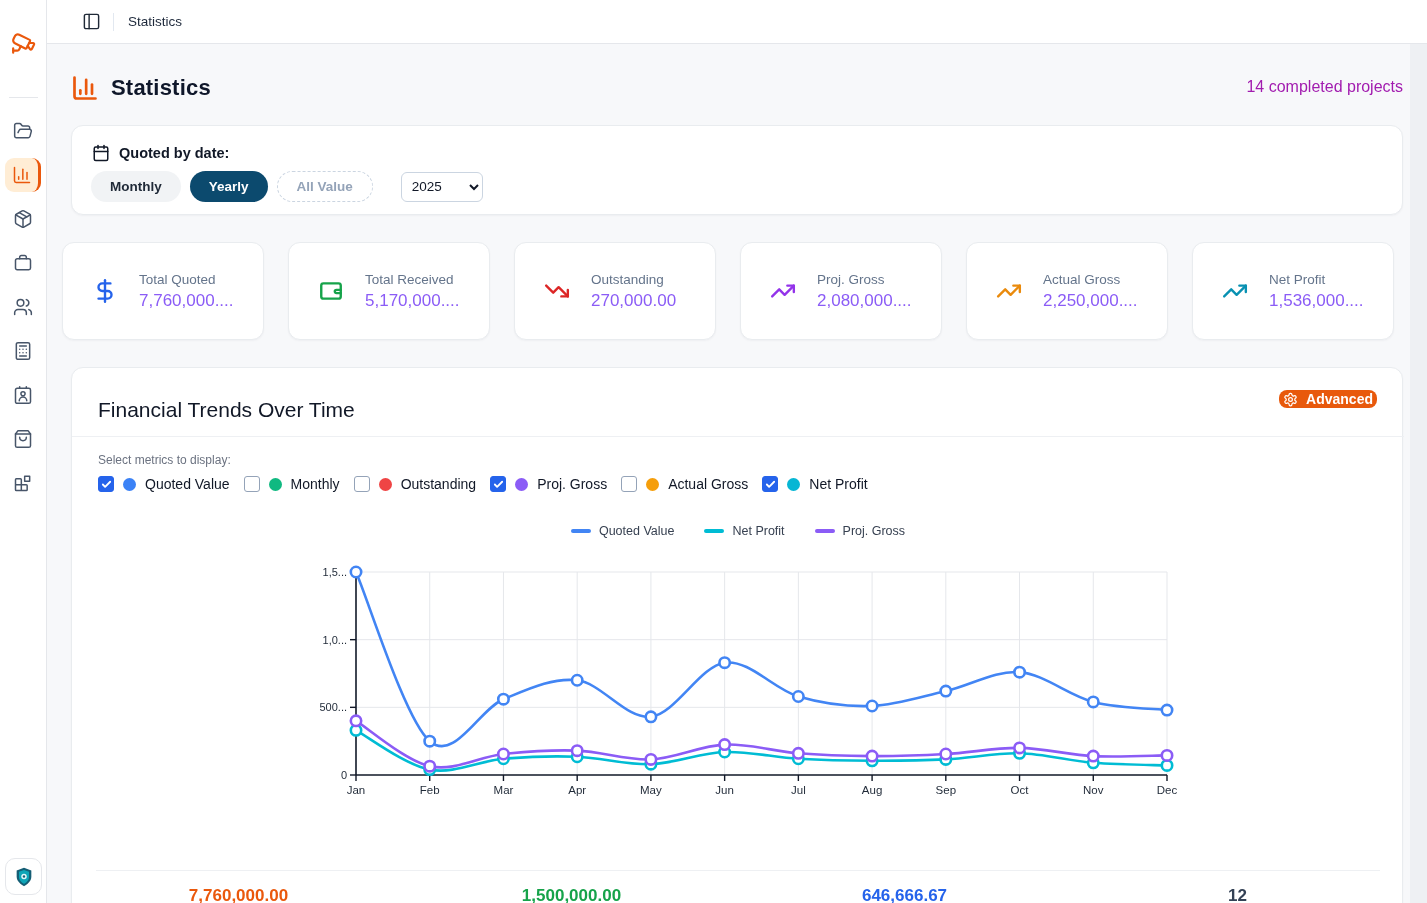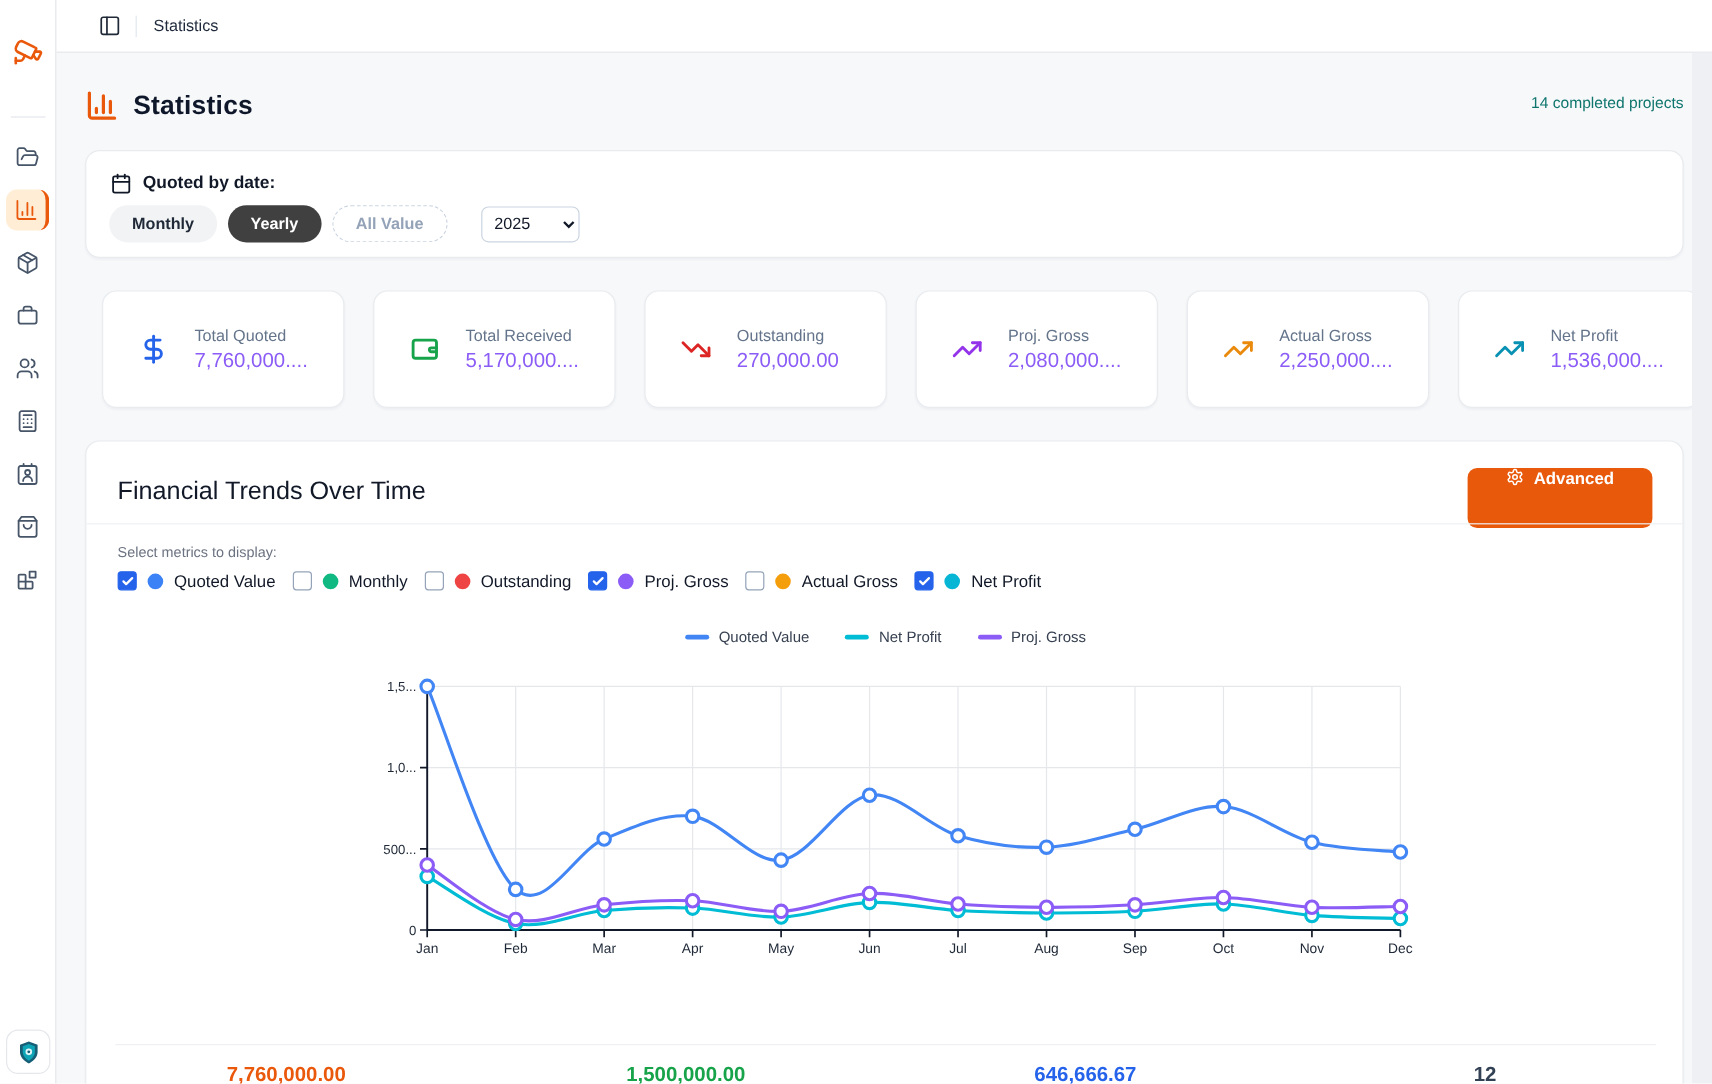--- a/index.html
+++ b/index.html
@@ -20,44 +20,44 @@
   
   .topbar { position:absolute; left:47px; top:0; width:1380px; height:44px; background:#fff; border-bottom:1px solid #e5e7eb; display:flex; align-items:center; }
   .panel-toggle { margin-left:32px; width:24px; height:24px; display:flex; align-items:center; justify-content:center; color:#1f2937; cursor:pointer; }
   .crumb-divider { width:1px; height:18px; background:#e2e8f0; margin:0 14px 0 10px; }
   .crumb { font-size:13.5px; color:#1e293b; }
 
   
   .page-head { position:absolute; left:71px; top:66px; width:1332px; height:44px; display:flex; align-items:center; }
   .title-icon { color:#ea580c; margin-right:12px; display:flex; }
   .page-title { font-size:22px; font-weight:bold; color:#0f172a; letter-spacing:.2px; }
-  .completed-note { position:absolute; right:0; top:12px; font-size:13px; color:#0f766e; }
+  .completed-note { position:absolute; right:0; top:12px; font-size:16px; color:#a21caf; }
 
   
   .card { background:#fff; border:1px solid #e9ecef; border-radius:12px; box-shadow:0 1px 2px rgba(16,24,40,.04); }
   .filter-card { position:absolute; left:71px; top:125px; width:1332px; height:90px; }
   .filter-label-row { position:absolute; left:20px; top:18px; display:flex; align-items:center; gap:9px; color:#111827; }
   .filter-label { font-size:14.5px; font-weight:bold; }
   .filter-btn-row { position:absolute; left:19px; top:45px; display:flex; align-items:center; gap:9px; }
   .pill { height:31px; padding:0 19px; border-radius:999px; border:none; background:#f1f3f5; color:#1f2937; font-size:13.5px; font-weight:bold; font-family:inherit; cursor:pointer; display:flex; align-items:center; }
-  .pill.active { background:#404040; color:#fff; }
+  .pill.active { background:#0c4a6e; color:#fff; }
   .pill.dashed { background:#fff; border:1px dashed #cbd5e1; color:#94a3b8; }
   .year-select { margin-left:19px; width:82px; height:30px; border:1px solid #cbd5e1; border-radius:6px; background:#fff; font-size:13.5px; font-family:inherit; color:#111827; padding:0 6px; cursor:pointer; }
 
   
-  .stats-row { position:absolute; left:85px; top:242px; width:1332px; height:98px; display:flex; gap:24px; }
+  .stats-row { position:absolute; left:62px; top:242px; width:1332px; height:98px; display:flex; gap:24px; }
   .stat-card { width:202px; height:98px; display:flex; align-items:center; padding-left:29px; gap:19px; }
   .stat-icon { width:28px; display:flex; flex:none; }
   .stat-label { font-size:13.5px; color:#64748b; margin-bottom:4px; white-space:nowrap; }
   .stat-value { font-size:17px; font-weight:normal; color:#8b5cf6; white-space:nowrap; }
 
   
   .trends-card { position:absolute; left:71px; top:367px; width:1332px; height:600px; }
   .trends-title { position:absolute; left:26px; top:30px; font-size:21px; font-weight:normal; color:#111827; }
-  .advanced-btn { position:absolute; right:25px; top:22px; height:50px; padding:0 32px; background:#e8590c; border:none; border-radius:8px; color:#fff; font-size:14px; font-weight:bold; font-family:inherit; display:flex; gap:8px; cursor:pointer; }
+  .advanced-btn { position:absolute; right:25px; top:22px; height:18px; padding:0 4px; background:#e8590c; border:none; border-radius:8px; color:#fff; font-size:14px; font-weight:bold; font-family:inherit; display:flex; align-items:center; gap:8px; cursor:pointer; }
   .trends-divider { position:absolute; left:0; top:68px; width:1332px; height:1px; background:#eef0f3; }
   .select-metrics { position:absolute; left:26px; top:85px; font-size:12px; color:#6b7280; }
   .metric-row { position:absolute; left:26px; top:108px; display:flex; align-items:center; gap:14px; }
   .metric-item { display:flex; align-items:center; gap:9px; cursor:pointer; }
   .cbx { width:16px; height:16px; border-radius:3px; border:1.5px solid #94a3b8; background:#fff; display:flex; align-items:center; justify-content:center; }
   .cbx.checked { background:#2563eb; border-color:#2563eb; }
   .dot { width:13px; height:13px; border-radius:50%; }
   .metric-label { font-size:14px; color:#111827; }
   .chart-legend { position:absolute; left:0; top:156px; width:1332px; display:flex; justify-content:center; gap:30px; }
   .legend-item { display:flex; align-items:center; gap:8px; }

